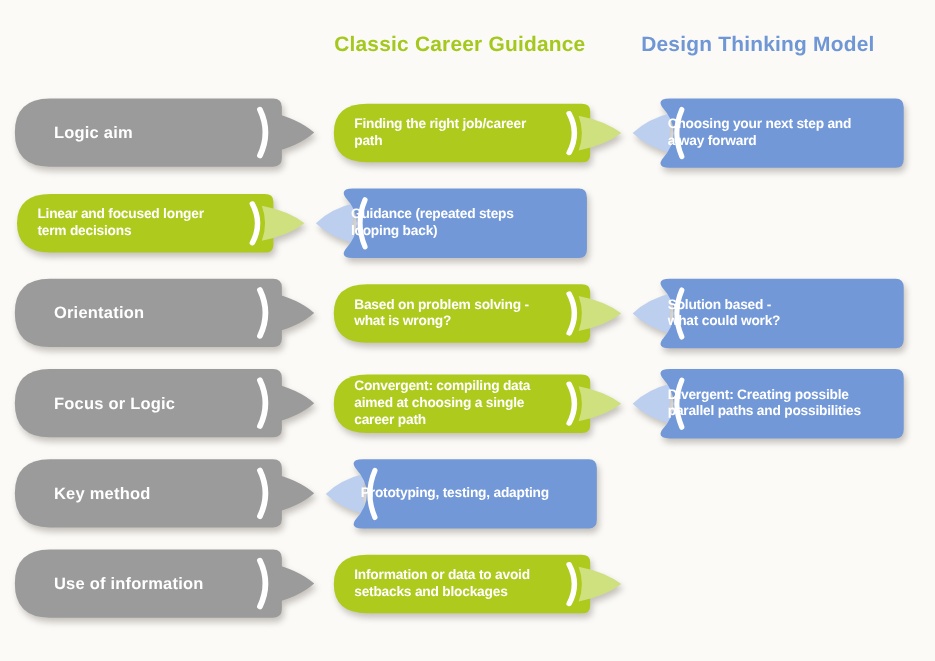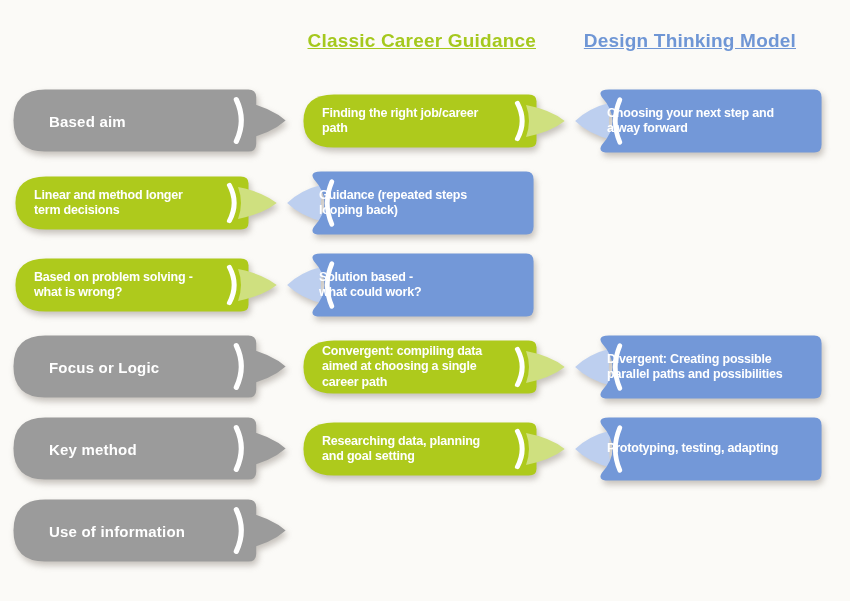--- a/index.html
+++ b/index.html
@@ -13,22 +13,21 @@
     height: 601px;
     background: var(--page-bg, #fbfaf7);
     overflow: hidden;
   }
   .hdr {
     position: absolute;
     top: 30px;
     font-size: 19px;
     font-weight: 700;
     letter-spacing: 0.2px;
-    text-align: right;
-    text-decoration: underline;
+    text-align: center;
   }
   .hdr-classic { left: 300px; width: 236px; color: var(--classic-header, #a5c81e); }
   .hdr-design  { left: 582px; width: 214px; color: var(--design-header, #6f96d5); }
 
   .rows {
     position: absolute;
     top: 89px;
     left: 0;
     right: 0;
   }
@@ -105,21 +104,21 @@
   <div class="hdr hdr-classic">Classic Career Guidance</div>
   <div class="hdr hdr-design">Design Thinking Model</div>
 
   <div class="rows">
 
     <div class="row">
       <div class="tag tag-gray">
         <svg class="tag-shape" viewBox="0 0 290 68" preserveAspectRatio="none">
             <use href="#tag-right" xlink:href="#tag-right"></use>
           </svg>
-        <div class="tag-text cat-text">Based aim</div>
+        <div class="tag-text cat-text">Logic aim</div>
       </div>
       <div class="tag tag-green">
         <svg class="tag-shape" viewBox="0 0 290 68" preserveAspectRatio="none">
             <use href="#tag-right" xlink:href="#tag-right"></use>
           </svg>
         <div class="tag-text classic-text">Finding the right job/career
 path</div>
       </div>
       <div class="tag tag-blue">
         <svg class="tag-shape" viewBox="0 0 290 68" preserveAspectRatio="none">
@@ -128,33 +127,39 @@
         <div class="tag-text design-text">Choosing your next step and
 a way forward</div>
       </div>
     </div>
 
     <div class="row">
       <div class="tag tag-green">
         <svg class="tag-shape" viewBox="0 0 290 68" preserveAspectRatio="none">
             <use href="#tag-right" xlink:href="#tag-right"></use>
           </svg>
-        <div class="tag-text classic-text">Linear and method longer
+        <div class="tag-text classic-text">Linear and focused longer
 term decisions</div>
       </div>
       <div class="tag tag-blue">
         <svg class="tag-shape" viewBox="0 0 290 68" preserveAspectRatio="none">
             <use href="#tag-left" xlink:href="#tag-left"></use>
           </svg>
         <div class="tag-text design-text">Guidance (repeated steps
 looping back)</div>
       </div>
     </div>
 
     <div class="row">
+      <div class="tag tag-gray">
+        <svg class="tag-shape" viewBox="0 0 290 68" preserveAspectRatio="none">
+            <use href="#tag-right" xlink:href="#tag-right"></use>
+          </svg>
+        <div class="tag-text cat-text">Orientation</div>
+      </div>
       <div class="tag tag-green">
         <svg class="tag-shape" viewBox="0 0 290 68" preserveAspectRatio="none">
             <use href="#tag-right" xlink:href="#tag-right"></use>
           </svg>
         <div class="tag-text classic-text">Based on problem solving -
 what is wrong?</div>
       </div>
       <div class="tag tag-blue">
         <svg class="tag-shape" viewBox="0 0 290 68" preserveAspectRatio="none">
             <use href="#tag-left" xlink:href="#tag-left"></use>
@@ -188,38 +193,38 @@
       </div>
     </div>
 
     <div class="row">
       <div class="tag tag-gray">
         <svg class="tag-shape" viewBox="0 0 290 68" preserveAspectRatio="none">
             <use href="#tag-right" xlink:href="#tag-right"></use>
           </svg>
         <div class="tag-text cat-text">Key method</div>
       </div>
-      <div class="tag tag-green">
-        <svg class="tag-shape" viewBox="0 0 290 68" preserveAspectRatio="none">
-            <use href="#tag-right" xlink:href="#tag-right"></use>
-          </svg>
-        <div class="tag-text classic-text">Researching data, planning
-and goal setting</div>
-      </div>
       <div class="tag tag-blue">
         <svg class="tag-shape" viewBox="0 0 290 68" preserveAspectRatio="none">
             <use href="#tag-left" xlink:href="#tag-left"></use>
           </svg>
         <div class="tag-text design-text">Prototyping, testing, adapting</div>
       </div>
     </div>
 
     <div class="row">
       <div class="tag tag-gray">
         <svg class="tag-shape" viewBox="0 0 290 68" preserveAspectRatio="none">
             <use href="#tag-right" xlink:href="#tag-right"></use>
           </svg>
         <div class="tag-text cat-text">Use of information</div>
+      </div>
+      <div class="tag tag-green">
+        <svg class="tag-shape" viewBox="0 0 290 68" preserveAspectRatio="none">
+            <use href="#tag-right" xlink:href="#tag-right"></use>
+          </svg>
+        <div class="tag-text classic-text">Information or data to avoid
+setbacks and blockages</div>
       </div>
     </div>
 
   </div>
 </div>
 
 </body></html>

